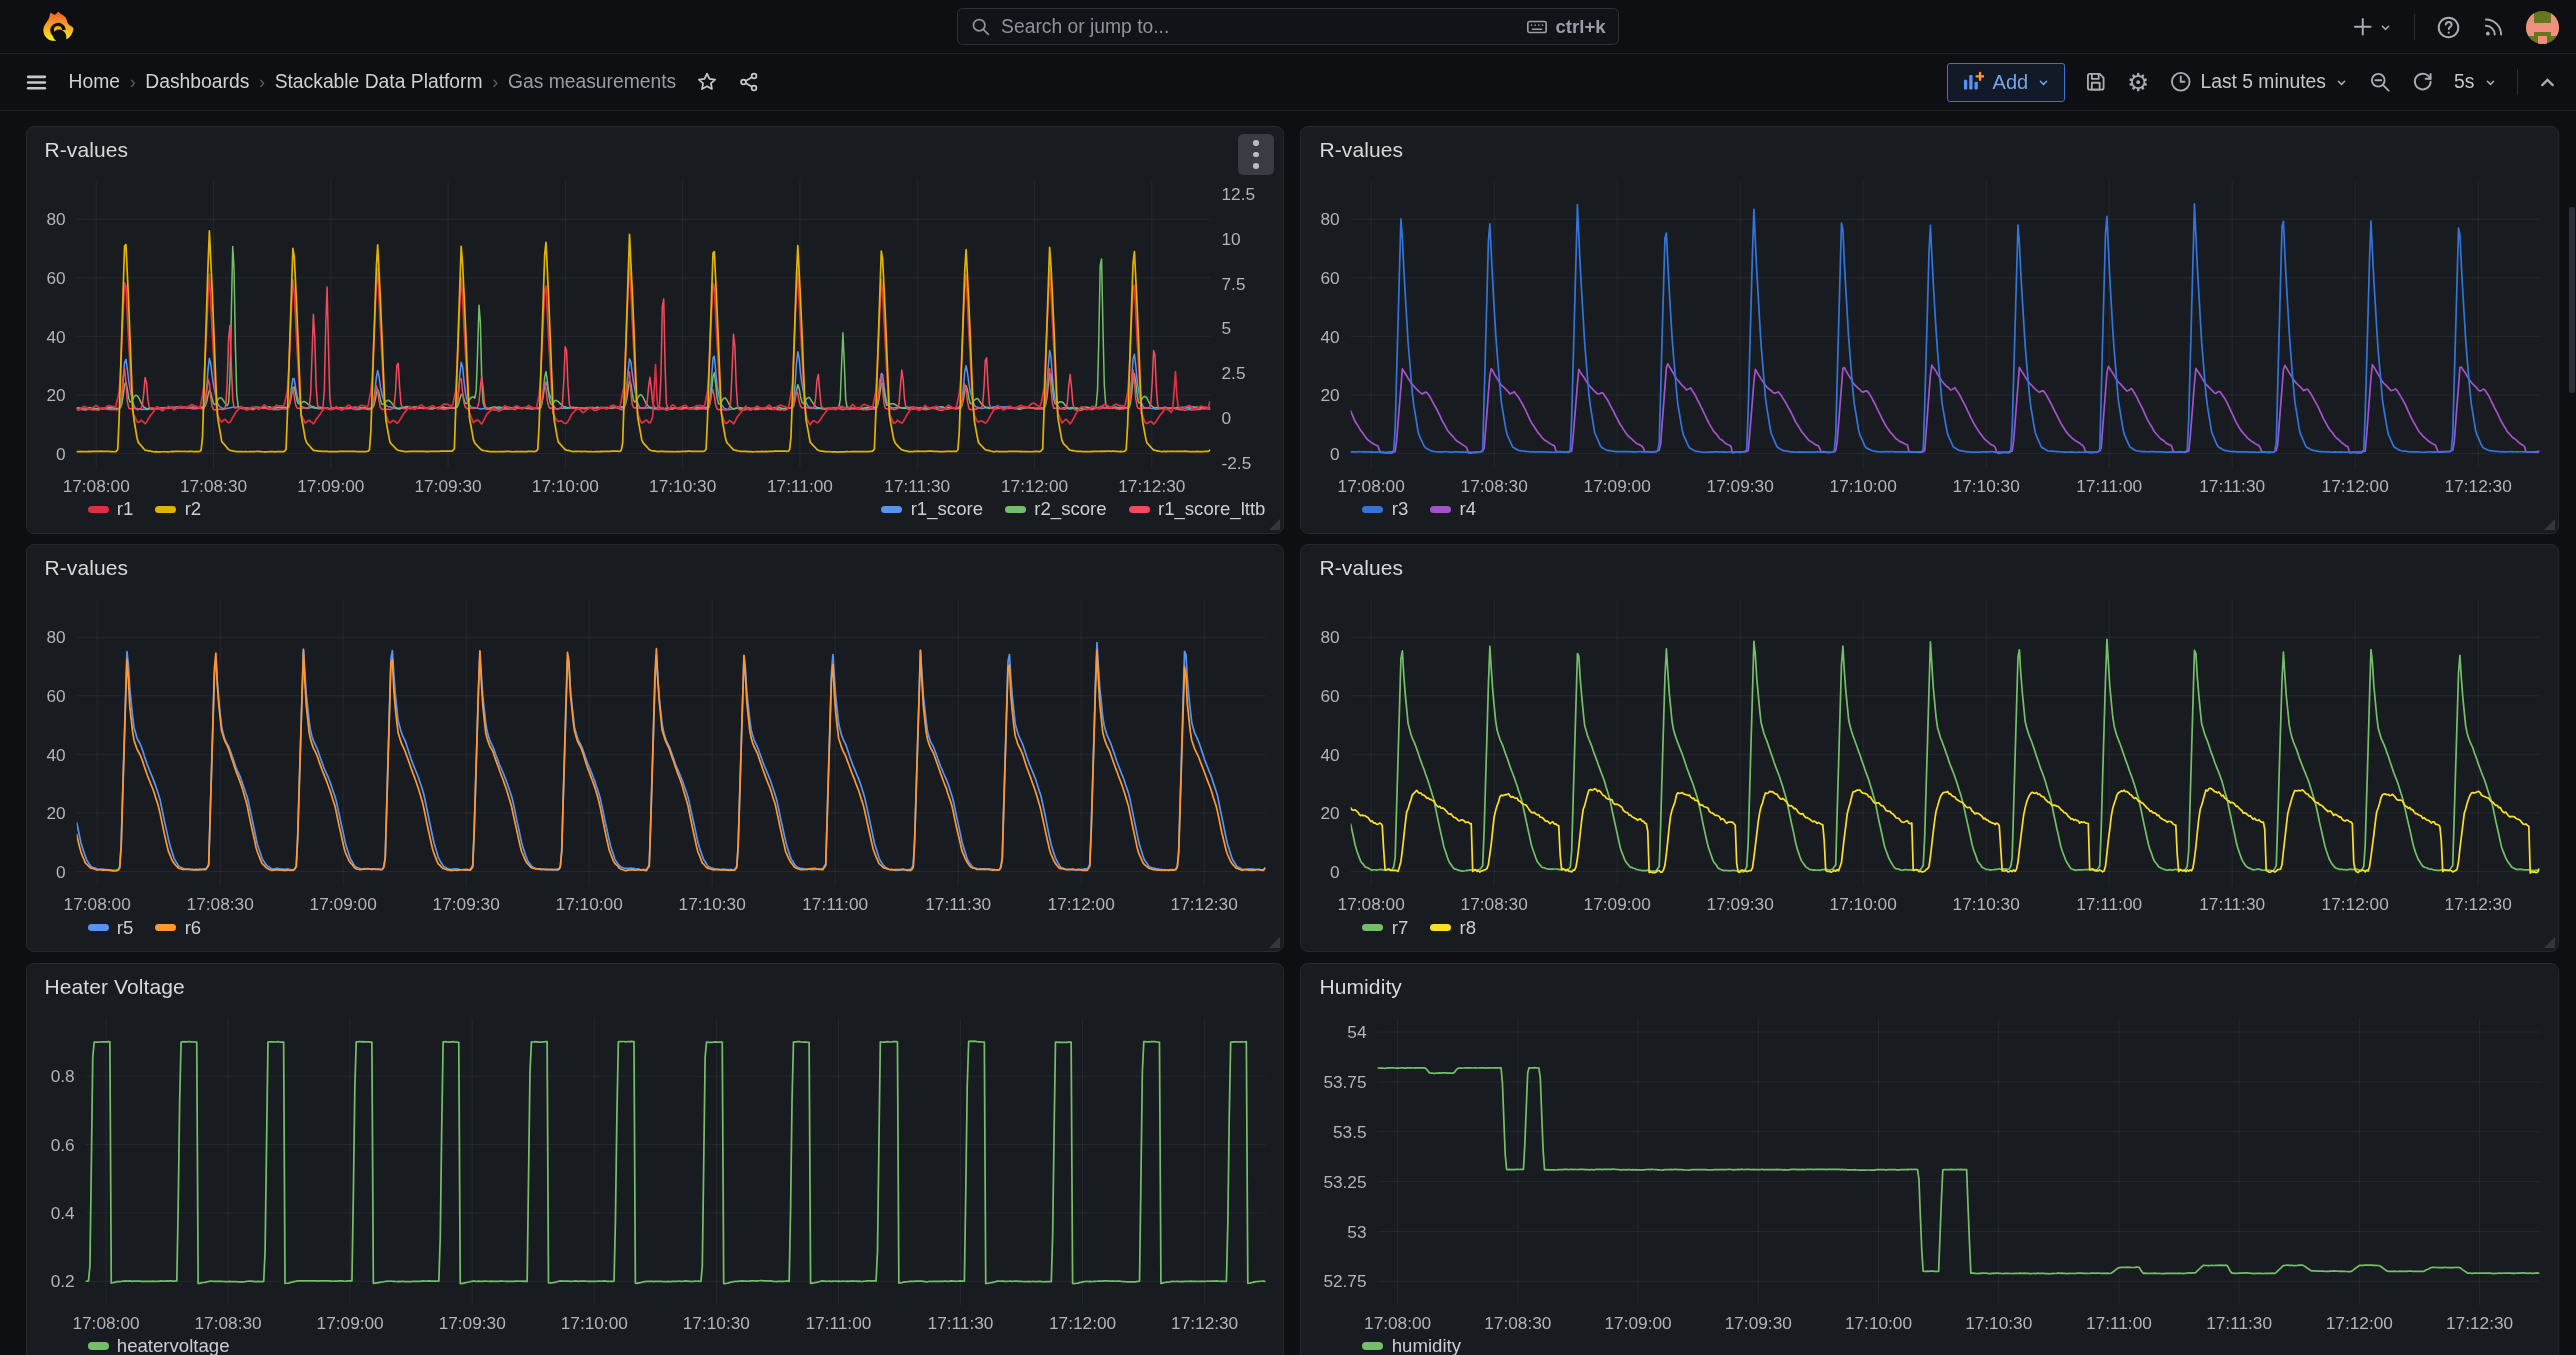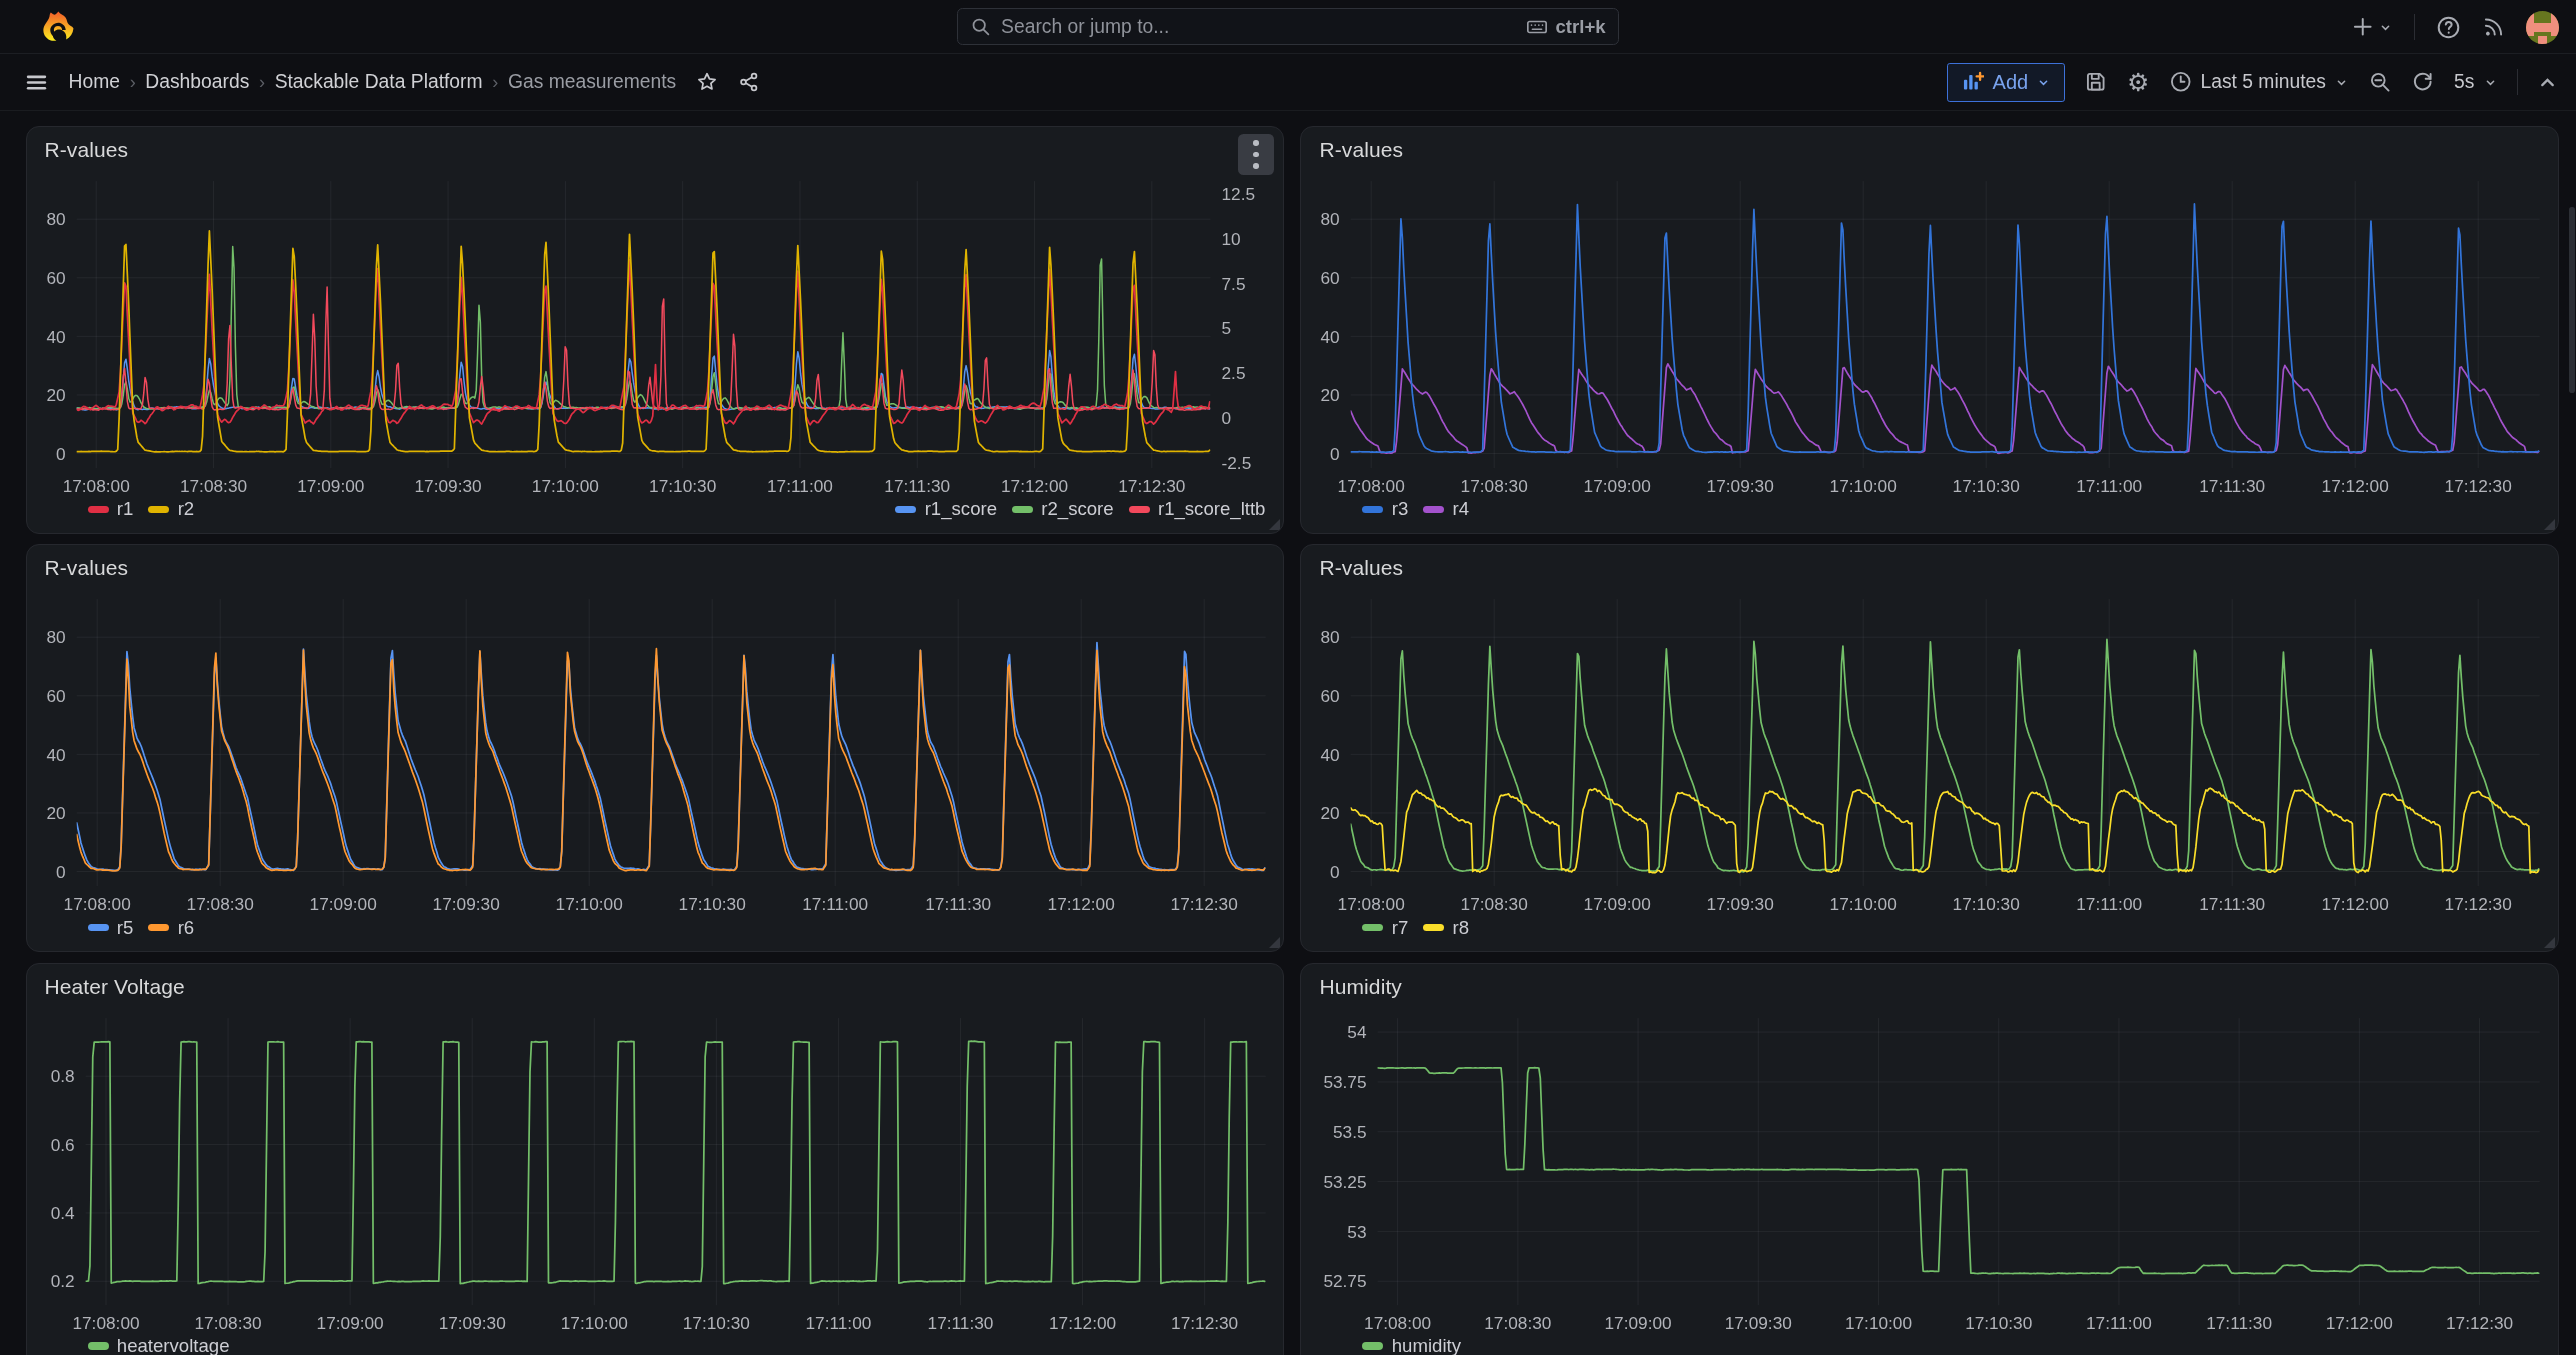--- a/index.html
+++ b/index.html
@@ -50,35 +50,35 @@
   .tp { display:flex; align-items:center; gap:8.3px; font-size:19.3px; color:#c7c8cd; cursor:pointer; }
   .gear-glyph { font-family:"DejaVu Sans", sans-serif; font-size:25px; color:#a9acb3; line-height:1; }
 
   
   #panels {
     position:absolute; top:110px; left:0; right:0; bottom:-345px;
     padding:16px 16.6px 0 25.5px;
     display:grid; grid-template-columns:1fr 1fr; grid-auto-rows:408px; gap:10.3px 16px;
   }
   .panel {
-    background:#181b1f; border:0.7px solid #26282e; border-radius:13px;
+    background:#181b1f; border:0.7px solid #26282e; border-radius:8px;
     position:relative; display:flex; flex-direction:column; overflow:hidden;
   }
   .panel-header { height:43px; display:flex; align-items:flex-start; padding:11px 9.7px 0 18px; }
   .panel-title { font-size:21px; font-weight:500; color:#d8d9da; margin:0; letter-spacing:0.1px; }
   .kebab {
     position:absolute; top:7px; right:9.7px; width:36px; height:41px;
     background:#393c43; border-radius:5.5px; display:flex; flex-direction:column;
     align-items:center; justify-content:center; gap:6.2px; cursor:pointer;
   }
   .kebab i { width:5.5px; height:5.5px; border-radius:50%; background:#b9bcc3; }
   .chart-wrap { flex:1; min-height:0; }
   .chart-wrap svg { display:block; }
   .legend { height:36px; display:flex; align-items:flex-start; padding:1.4px 18px 0 61px; gap:30px; font-size:18.6px; color:#cdced4; }
-  .legend .grp { display:flex; gap:15px; }
+  .legend .grp { display:flex; gap:22px; }
   .legend .spread { flex:1; }
   .legend .item { display:flex; align-items:center; gap:8.3px; cursor:pointer; }
   .swatch { width:21px; height:7.6px; border-radius:4.1px; }
   .corner { position:absolute; right:3.4px; bottom:3.4px; width:0; height:0;
     border-left:11px solid transparent; border-bottom:11px solid #3c3f46; opacity:.8; }
   .scrollthumb { position:absolute; right:1.4px; top:207px; width:5.5px; height:186px; background:#2c2f35; border-radius:2.8px; }
   text { font-family:"Liberation Sans", sans-serif; }
 </style>
 </head>
 <body>

